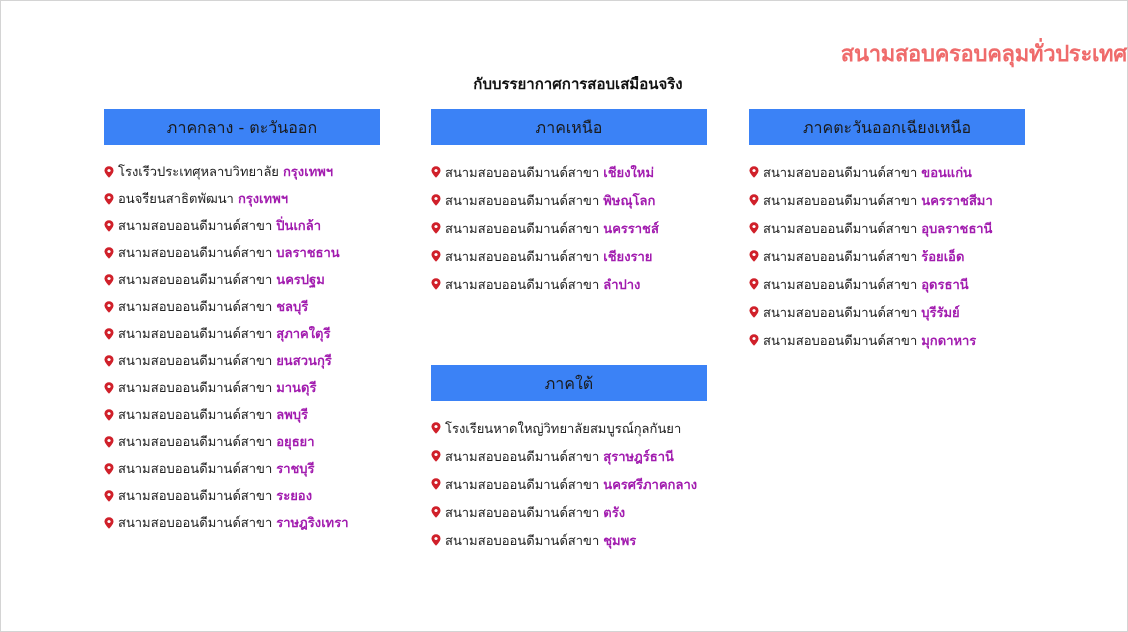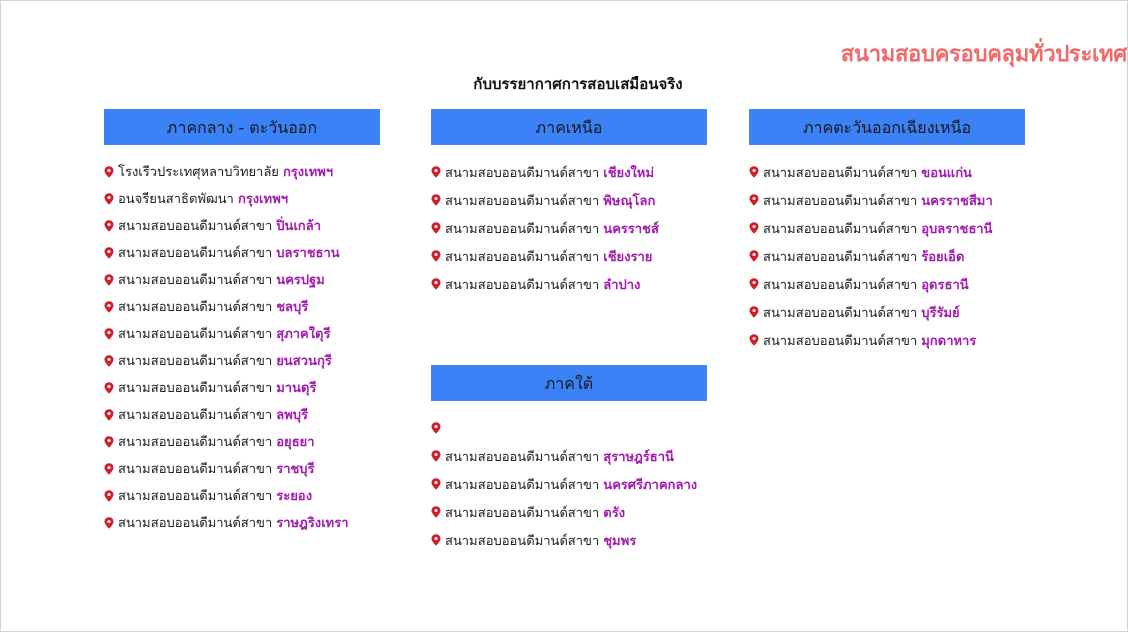--- a/index.html
+++ b/index.html
@@ -238,20 +238,21 @@
   </section>
 
   <section class="region" id="region-south">
     <div class="region-header">ภาคใต้</div>
     <ul class="list tall-list">
         <li class="item tall">
           <svg class="pin" viewBox="0 0 10 12">
             <path d="M5 0.3C2.4 0.3 0.5 2.2 0.5 4.6C0.5 7.6 5 11.7 5 11.7C5 11.7 9.5 7.6 9.5 4.6C9.5 2.2 7.6 0.3 5 0.3Z" fill="#d0202a"></path>
             <circle cx="5" cy="4.5" r="1.6" fill="#ffffff"></circle>
           </svg>
+          <span class="item-name">โรงเรียนหาดใหญ่วิทยาลัยสมบูรณ์กุลกันยา</span>
         </li>
         <li class="item tall">
           <svg class="pin" viewBox="0 0 10 12">
             <path d="M5 0.3C2.4 0.3 0.5 2.2 0.5 4.6C0.5 7.6 5 11.7 5 11.7C5 11.7 9.5 7.6 9.5 4.6C9.5 2.2 7.6 0.3 5 0.3Z" fill="#d0202a"></path>
             <circle cx="5" cy="4.5" r="1.6" fill="#ffffff"></circle>
           </svg>
           <span class="item-name">สนามสอบออนดีมานด์สาขา</span>
           <span class="item-bold">สุราษฎร์ธานี</span>
         </li>
         <li class="item tall">

